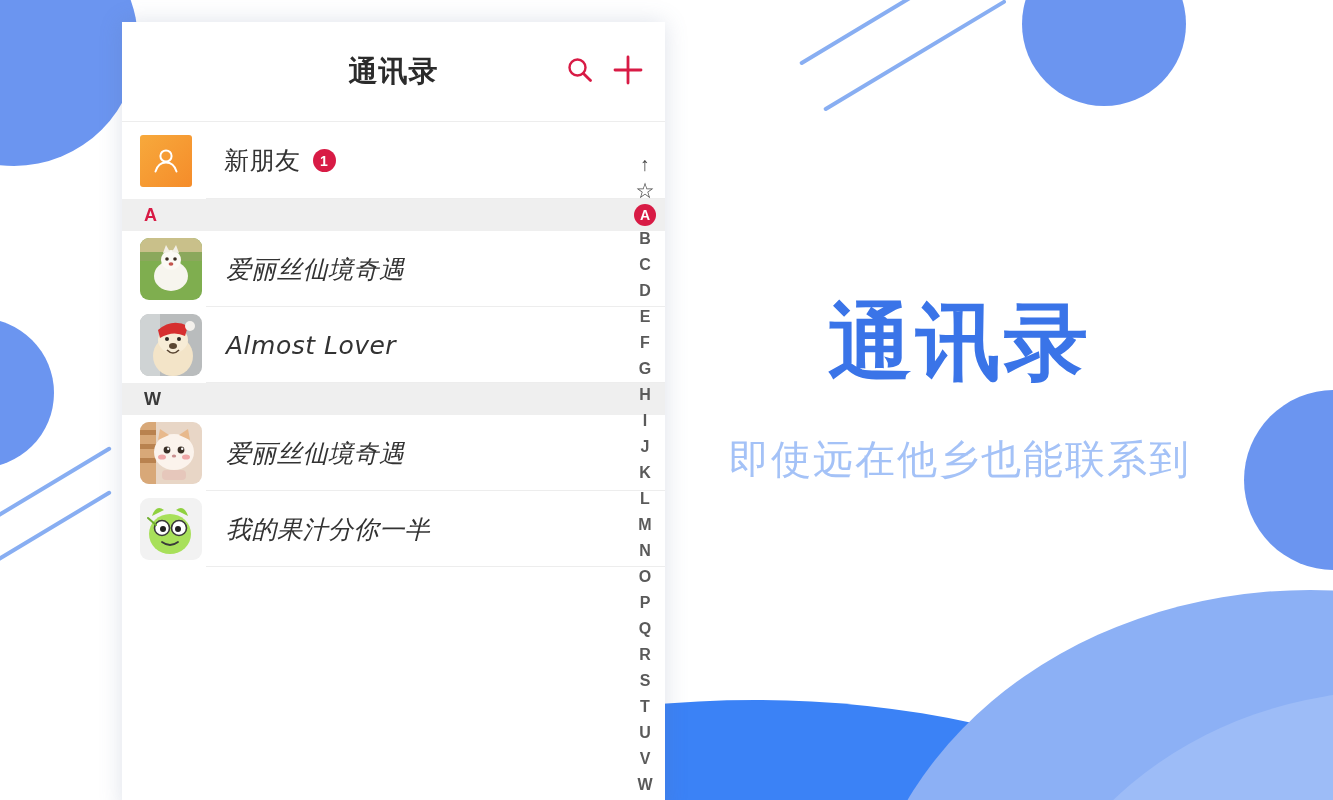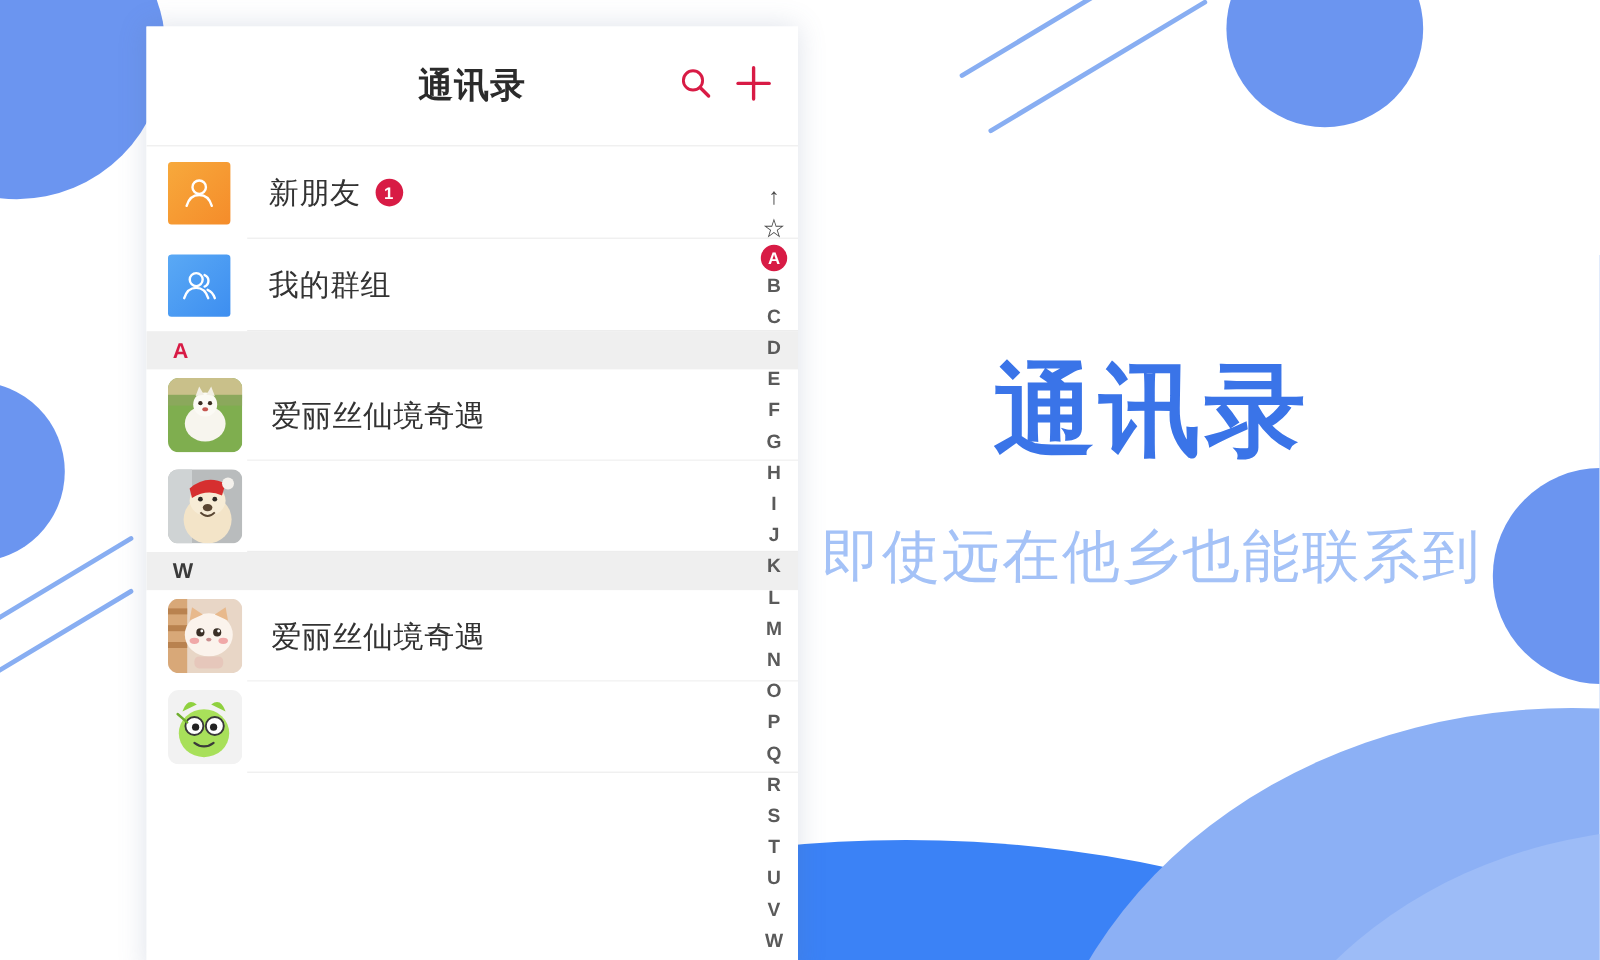--- a/index.html
+++ b/index.html
@@ -86,21 +86,21 @@
     font-family: "DejaVu Sans", "Liberation Sans", sans-serif;
     font-size: 84px;
     font-weight: 700;
     color: #3a74e8;
     letter-spacing: 4px;
     line-height: 1.1;
   }
   .promo-sub {
     margin-top: 44px;
     font-family: "DejaVu Sans", "Liberation Sans", sans-serif;
-    font-size: 48px;
+    font-size: 40px;
     font-weight: 400;
     color: #a4c2f7;
     letter-spacing: 2px;
   }
 
   
   .panel {
     position: absolute;
     left: 122px; top: 22px;
     width: 543px;
@@ -206,20 +206,21 @@
 
   
   .contact-row {
     position: relative;
     display: flex;
     align-items: center;
     height: 76px;
     padding-left: 18px;
     cursor: pointer;
     background: #fff;
+    font-style: italic;
   }
   .contact-row::after {
     content: "";
     position: absolute;
     left: 84px; right: 0; bottom: 0;
     height: 1px;
     background: #ededed;
   }
   .avatar {
     width: 62px; height: 62px;
@@ -321,31 +322,20 @@
         <div class="menu-icon ic-orange">
           <svg width="34" height="34" viewBox="0 0 34 34">
             <circle cx="17" cy="12" r="5.6" fill="none" stroke="#fff" stroke-width="2"></circle>
             <path d="M6.5 27.5c1.8-6 6-9 10.5-9s8.7 3 10.5 9" fill="none" stroke="#fff" stroke-width="2" stroke-linecap="round"></path>
           </svg>
         </div>
         <span class="menu-label">新朋友</span>
         <span class="badge">1</span>
       </div>
 
-      <div class="menu-row">
-        <div class="menu-icon ic-blue">
-          <svg width="34" height="34" viewBox="0 0 34 34">
-            <circle cx="14.5" cy="12" r="5.4" fill="none" stroke="#fff" stroke-width="2"></circle>
-            <path d="M4.5 27.5c1.7-5.6 5.6-8.6 10-8.6s8.3 3 10 8.6" fill="none" stroke="#fff" stroke-width="2" stroke-linecap="round"></path>
-            <path d="M21.5 8.2a5.2 5.2 0 0 1 0 9.6" fill="none" stroke="#fff" stroke-width="2" stroke-linecap="round"></path>
-            <path d="M24 20.5c3 1.2 5 3.8 6 7" fill="none" stroke="#fff" stroke-width="2" stroke-linecap="round"></path>
-          </svg>
-        </div>
-        <span class="menu-label">我的群组</span>
-      </div>
 
 
     </div>
 
     <div class="section-head sec-red">A</div>
 
     <div class="contact-row">
       <div class="avatar">
         <svg viewBox="0 0 62 62" preserveAspectRatio="none">
           <rect width="62" height="62" fill="#7fae4f"></rect>
@@ -371,20 +361,21 @@
           <ellipse cx="33" cy="42" rx="20" ry="20" fill="#f3e4c8"></ellipse>
           <ellipse cx="33" cy="26" rx="15" ry="13" fill="#f7ecd6"></ellipse>
           <path d="M18 16 q14 -12 30 -4 l-3 10 q-12 -6 -25 2 z" fill="#d62f2f"></path>
           <circle cx="50" cy="12" r="5" fill="#f4f1ec"></circle>
           <circle cx="27" cy="25" r="2" fill="#2f2a25"></circle>
           <circle cx="39" cy="25" r="2" fill="#2f2a25"></circle>
           <ellipse cx="33" cy="32" rx="4" ry="3" fill="#5a4632"></ellipse>
           <path d="M27 36 q6 6 12 0" fill="none" stroke="#5a4632" stroke-width="1.6"></path>
         </svg>
       </div>
+      <span class="contact-name">Almost Lover</span>
     </div>
 
     <div class="section-head sec-dark">W</div>
 
     <div class="contact-row">
       <div class="avatar">
         <svg viewBox="0 0 62 62" preserveAspectRatio="none">
           <rect width="62" height="62" fill="#e8d6c6"></rect>
           <rect x="0" width="16" height="62" fill="#d8a878"></rect>
           <rect x="0" y="8" width="16" height="5" fill="#b9824f"></rect>
@@ -414,20 +405,21 @@
           <path d="M12 18 q4 -12 12 -6 z" fill="#8fd13f"></path>
           <path d="M48 18 q-4 -12 -12 -6 z" fill="#8fd13f"></path>
           <circle cx="22" cy="30" r="7.5" fill="#ffffff" stroke="#3a3a3a" stroke-width="1.6"></circle>
           <circle cx="39" cy="30" r="7.5" fill="#ffffff" stroke="#3a3a3a" stroke-width="1.6"></circle>
           <circle cx="23" cy="31" r="3" fill="#222"></circle>
           <circle cx="38" cy="31" r="3" fill="#222"></circle>
           <path d="M22 44 q8 6 16 0" fill="none" stroke="#3a3a3a" stroke-width="1.8" stroke-linecap="round"></path>
           <line x1="8" y1="20" x2="16" y2="27" stroke="#6fae2e" stroke-width="2" stroke-linecap="round"></line>
         </svg>
       </div>
+      <span class="contact-name">我的果汁分你一半</span>
     </div>
 
     <div class="alpha-index">
       <div class="alpha-item alpha-glyph">↑</div>
       <div class="alpha-item alpha-glyph">☆</div>
       <div class="alpha-item active">A</div>
       <div class="alpha-item">B</div>
       <div class="alpha-item">C</div>
       <div class="alpha-item">D</div>
       <div class="alpha-item">E</div>

